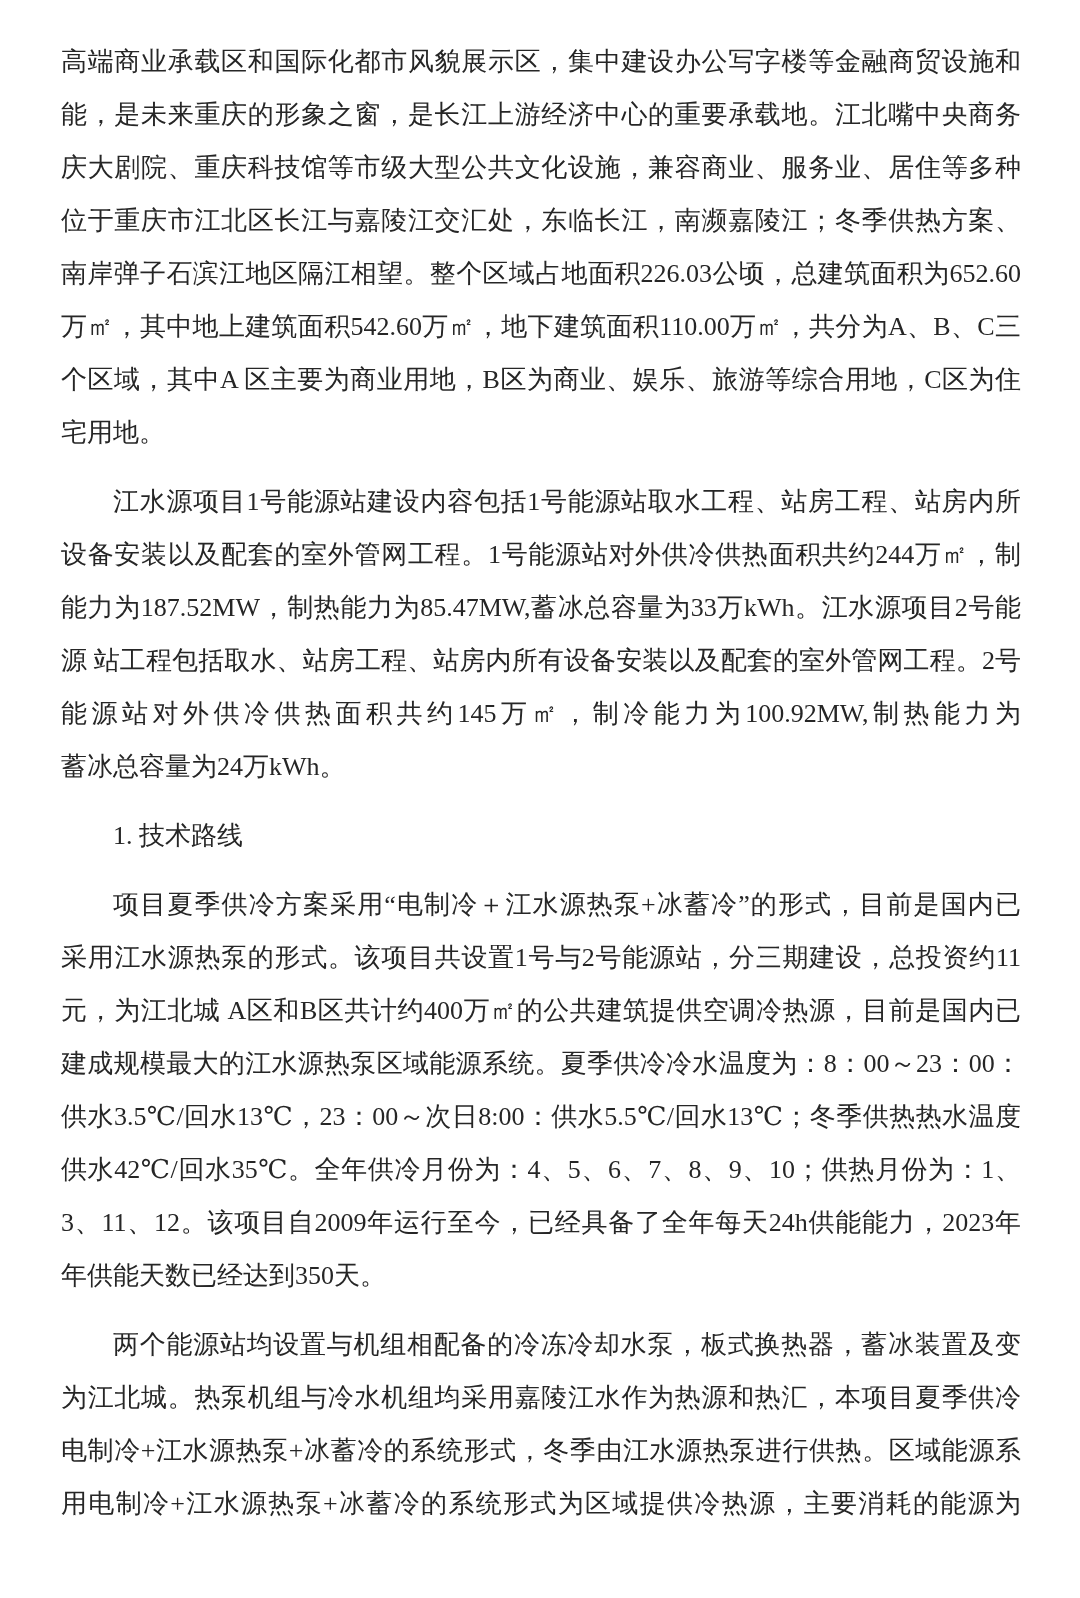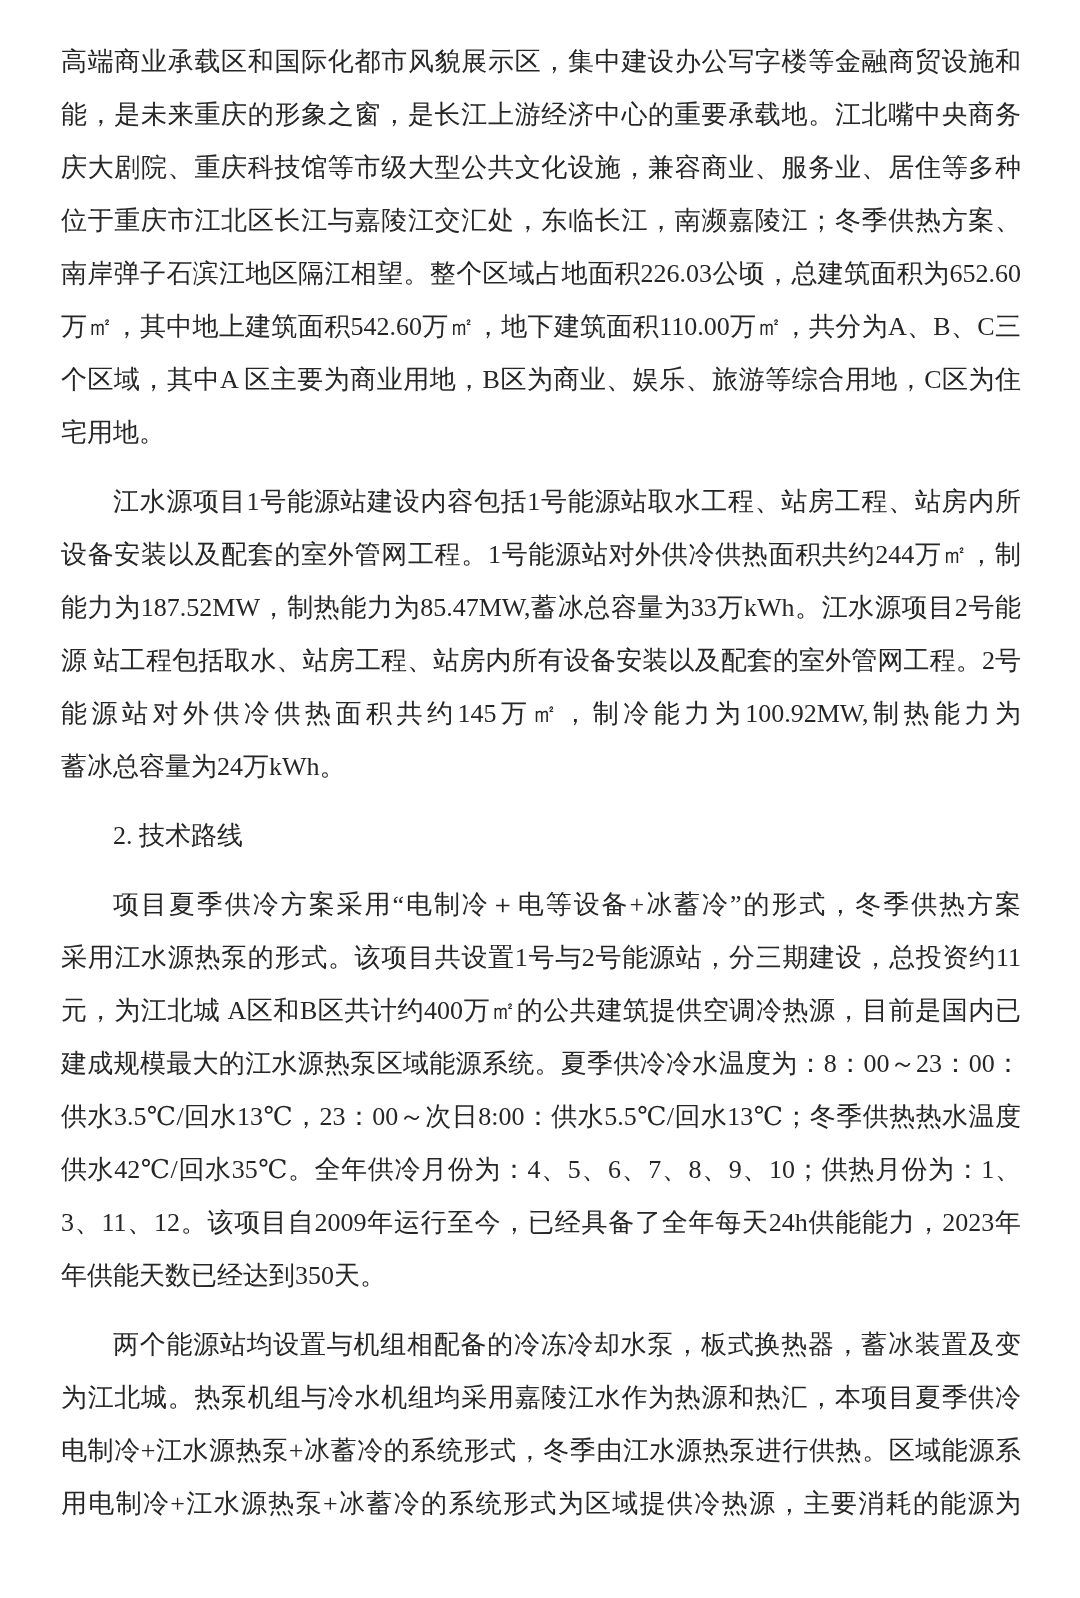--- a/index.html
+++ b/index.html
@@ -68,24 +68,24 @@
     </div>
     <div class="para">
       <div class="line indent">江水源项目1号能源站建设内容包括1号能源站取水工程、站房工程、站房内所有</div>
       <div class="line">设备安装以及配套的室外管网工程。1号能源站对外供冷供热面积共约244万㎡，制冷</div>
       <div class="line">能力为187.52MW，制热能力为85.47MW,蓄冰总容量为33万kWh。江水源项目2号能</div>
       <div class="line">源 站工程包括取水、站房工程、站房内所有设备安装以及配套的室外管网工程。2号</div>
       <div class="line">能源站对外供冷供热面积共约145万㎡，制冷能力为100.92MW,制热能力为45.04MW，</div>
       <div class="line no-justify">蓄冰总容量为24万kWh。</div>
     </div>
     <div class="para">
-      <div class="line no-justify indent">2. 技术路线</div>
+      <div class="line no-justify indent">1. 技术路线</div>
     </div>
     <div class="para">
-      <div class="line indent">项目夏季供冷方案采用“电制冷＋电等设备+冰蓄冷”的形式，冬季供热方案</div>
+      <div class="line indent">项目夏季供冷方案采用“电制冷＋江水源热泵+冰蓄冷”的形式，目前是国内已</div>
       <div class="line">采用江水源热泵的形式。该项目共设置1号与2号能源站，分三期建设，总投资约11 亿</div>
       <div class="line">元，为江北城 A区和B区共计约400万㎡的公共建筑提供空调冷热源，目前是国内已</div>
       <div class="line">建成规模最大的江水源热泵区域能源系统。夏季供冷冷水温度为：8：00～23：00：</div>
       <div class="line">供水3.5℃/回水13℃，23：00～次日8:00：供水5.5℃/回水13℃；冬季供热热水温度为：</div>
       <div class="line">供水42℃/回水35℃。全年供冷月份为：4、5、6、7、8、9、10；供热月份为：1、2、</div>
       <div class="line">3、11、12。该项目自2009年运行至今，已经具备了全年每天24h供能能力，2023年全</div>
       <div class="line no-justify">年供能天数已经达到350天。</div>
     </div>
     <div class="para">
       <div class="line indent">两个能源站均设置与机组相配备的冷冻冷却水泵，板式换热器，蓄冰装置及变配</div>

